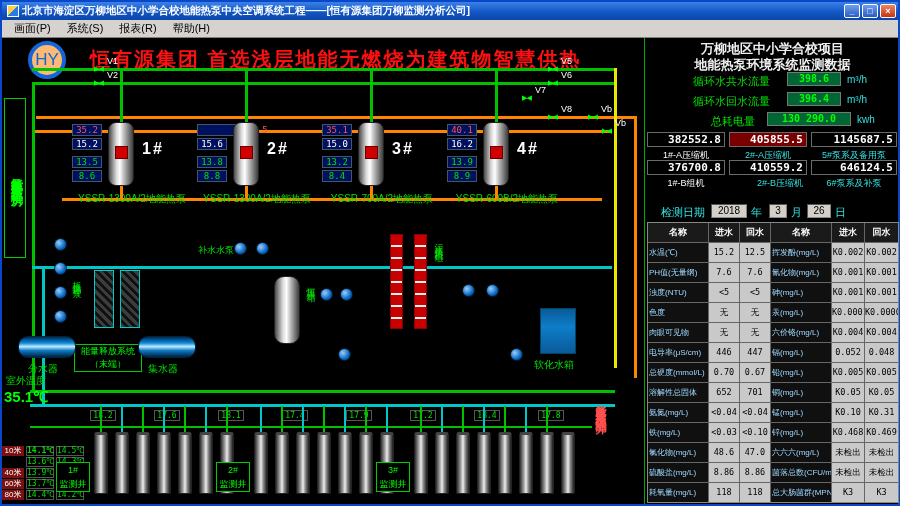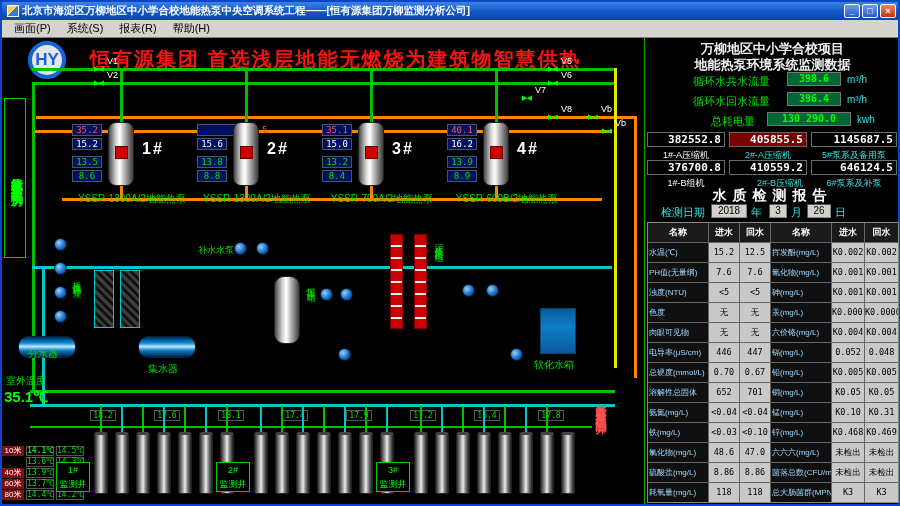--- a/index.html
+++ b/index.html
@@ -20,21 +20,21 @@
   .menubar { height:18px; background:#d6d3ce; border-bottom:1px solid #808080;
     display:flex; align-items:center; padding-left:4px; }
   .menu-item { display:inline-block; font-size:11px; color:#000; padding:19px 8px; }
   
   .content { position:relative; width:896px; height:466px; background:#000; }
   .diagram { position:absolute; left:0; top:0; width:645px; height:466px; }
   .right-panel { position:absolute; left:645px; top:0; width:251px; height:466px; }
   .divider { position:absolute; left:642px; top:0; width:1px; height:466px; background:#0a0; }
   
   .logo { position:absolute; left:26px; top:3px; width:38px; height:38px; border-radius:50%;
-    background:#e5e5e5; border:4px solid #1565d8; color:#1565d8; font-size:17px; font-weight:bold;
+    background:#fdba74; border:4px solid #1565d8; color:#1565d8; font-size:17px; font-weight:normal;
     text-align:center; line-height:30px; }
   .slogan { position:absolute; left:88px; top:8px; font-size:20px; font-weight:bold; color:#ff1010;
     letter-spacing:2px; white-space:nowrap; }
   .proj-line { position:absolute; left:0; width:100%; text-align:center; color:#f0f0f0;
     font-size:13px; font-weight:bold; }
   
   .metric-label { position:absolute; color:#00e000; font-size:11px; white-space:nowrap; }
   .metric-unit { position:absolute; color:#35e0e0; font-size:10px; }
   .led-green { position:absolute; background:#063; color:#0f0; border:1px solid #777;
     font-family:"DejaVu Sans Mono", monospace; font-size:10px; font-weight:bold;
@@ -167,23 +167,27 @@
       <div class="vlabel vtext" style="left:68px;top:236px;height:70px">板换循环泵</div>
       <div class="hlabel" style="left:196px;top:206px">补水水泵</div>
       <div class="tank-v" style="left:272px;top:238px"></div>
       <div class="vlabel vtext" style="left:302px;top:242px;height:60px">恒压水箱</div>
       <div class="red-hx" style="left:388px;top:196px"></div>
       <div class="red-hx" style="left:412px;top:196px"></div>
       <div class="vlabel vtext" style="left:430px;top:198px;height:84px">污水换热机组</div>
       <div class="tank-box" style="left:538px;top:270px;width:36px;height:46px"></div>
       <div class="hlabel" style="left:532px;top:320px;font-size:10px">软化水箱</div>
 
+      <div class="release-box">
+        <div>能量释放系统</div>
+        <div>（末端）</div>
+      </div>
 
       <div class="tank-h" style="left:16px;top:298px;width:58px"></div>
-      <div class="hlabel" style="left:26px;top:309px;font-size:10px">分水器</div>
+      <div class="hlabel" style="left:26px;top:324px;font-size:10px">分水器</div>
       <div class="tank-h" style="left:136px;top:298px;width:58px"></div>
       <div class="hlabel" style="left:146px;top:324px;font-size:10px">集水器</div>
 
       <div class="outdoor-label">室外温度</div>
       <div class="outdoor-value">35.1℃</div>
     <div class="valve-icon" style="left: 92px; top: 27px;">▶◀</div>
         <div class="valve-label" style="left: 105px; top: 18px;">V1</div>
         <div class="valve-icon" style="left: 92px; top: 41px;">▶◀</div>
         <div class="valve-label" style="left: 105px; top: 32px;">V2</div>
         <div class="valve-icon" style="left: 546px; top: 27px;">▶◀</div>
@@ -338,21 +342,20 @@
           <div>监测井</div>
         </div>
       </div>
 
     <div class="divider"></div>
 
     <div class="right-panel">
       <div class="proj-line" style="top:2px">万柳地区中小学合校项目</div>
       <div class="proj-line" style="top:18px">地能热泵环境系统监测数据</div>
 
-      <div class="report-title" style="top:149px">水质检测报告</div>
       <div class="date-label" style="left:14px;top:167px">检测日期</div>
       <div class="date-box" style="left:64px;top:166px;width:36px">2018</div>
       <div class="date-unit" style="left:104px;top:167px">年</div>
       <div class="date-box" style="left:122px;top:166px;width:18px">3</div>
       <div class="date-unit" style="left:144px;top:167px">月</div>
       <div class="date-box" style="left:160px;top:166px;width:24px">26</div>
       <div class="date-unit" style="left:188px;top:167px">日</div>
 
       <div class="wq-table" style="top:184px">
           <div class="wq-head">名称</div>

